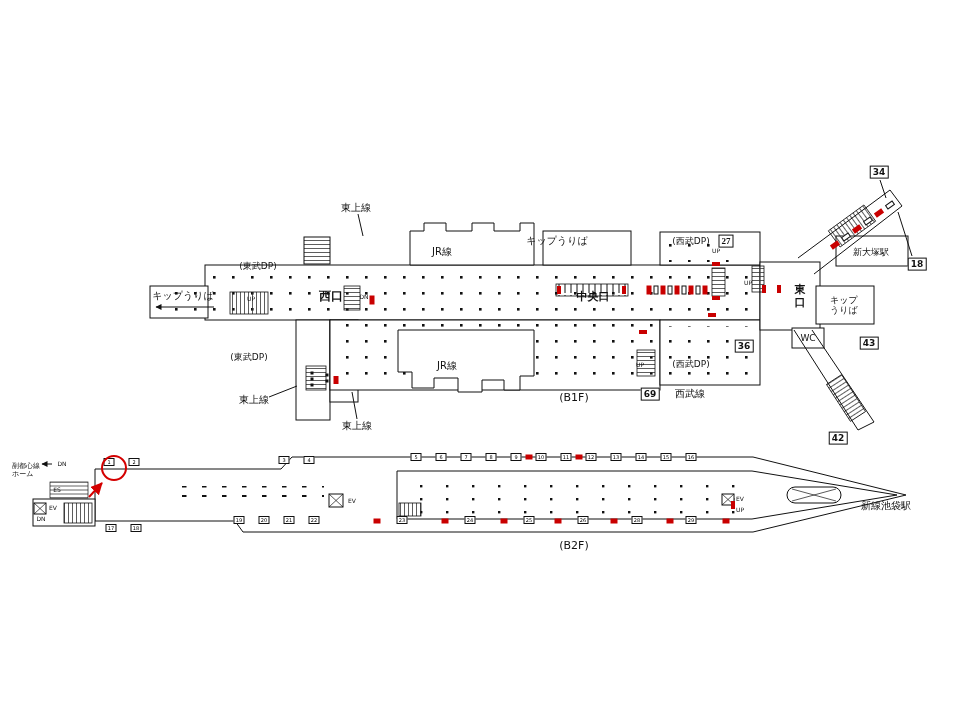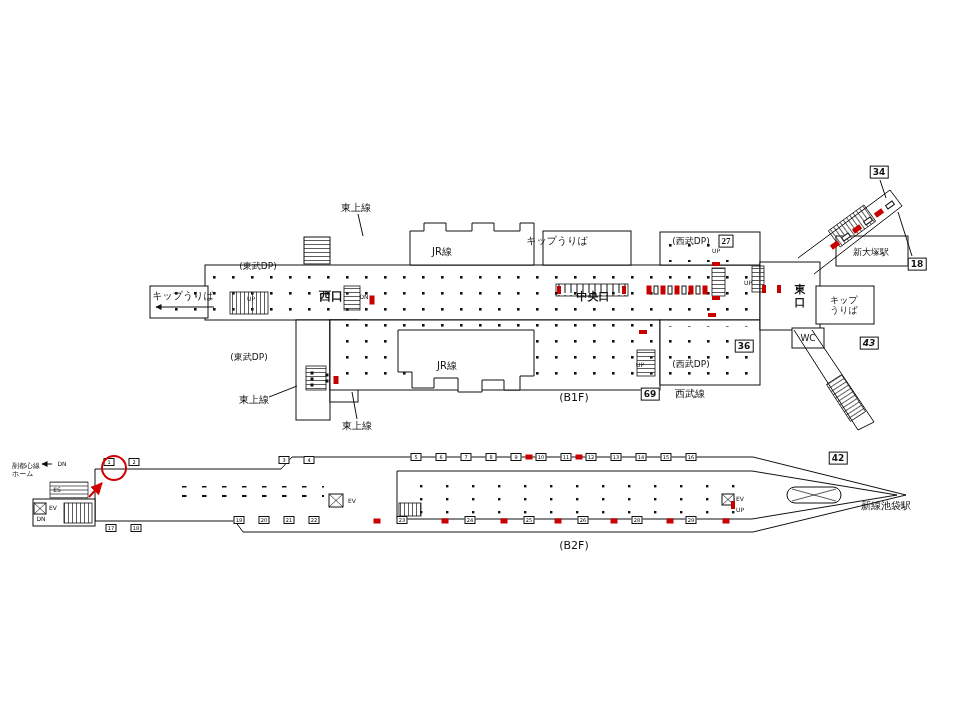--- a/index.html
+++ b/index.html
@@ -171,22 +171,22 @@
       <div class="lbl" style="left: 740px; top: 510px; font-size: 6px;">UP</div>
       <div class="lbl" style="left: 886px; top: 506px; font-size: 10px;">新線池袋駅</div>
       <div class="lbl" style="left: 574px; top: 546px; font-size: 11px;">(B2F)</div>
     </div>
   <div id="refboxes">
       <div class="ref" style="left: 726px; top: 241px; font-family: Liberation Serif, serif;">27</div>
       <div class="ref" style="left: 879px; top: 172px;">34</div>
       <div class="ref" style="left: 917px; top: 264px;">18</div>
       <div class="ref" style="left: 744px; top: 346px;">36</div>
       <div class="ref" style="left: 650px; top: 394px;">69</div>
-      <div class="ref" style="left: 838px; top: 438px; margin-top: 20px;">42</div>
-      <div class="ref" style="left: 869px; top: 343px; font-style: italic;">43</div>
+      <div class="ref" style="left: 838px; top: 438px;">42</div>
+      <div class="ref" style="left: 869px; top: 343px;">43</div>
     </div>
   <div id="markers">
       <div class="mk-red" style="left: 649px; top: 290px; width: 5px; height: 9px; transform: translate(-50%, -50%);"></div>
       <div class="mk-wbox" style="left: 656px; top: 290px; width: 5px; height: 9px; transform: translate(-50%, -50%);"></div>
       <div class="mk-red" style="left: 663px; top: 290px; width: 5px; height: 9px; transform: translate(-50%, -50%);"></div>
       <div class="mk-wbox" style="left: 670px; top: 290px; width: 5px; height: 9px; transform: translate(-50%, -50%);"></div>
       <div class="mk-red" style="left: 677px; top: 290px; width: 5px; height: 9px; transform: translate(-50%, -50%);"></div>
       <div class="mk-wbox" style="left: 684px; top: 290px; width: 5px; height: 9px; transform: translate(-50%, -50%);"></div>
       <div class="mk-red" style="left: 691px; top: 290px; width: 5px; height: 9px; transform: translate(-50%, -50%);"></div>
       <div class="mk-wbox" style="left: 698px; top: 290px; width: 5px; height: 9px; transform: translate(-50%, -50%);"></div>

